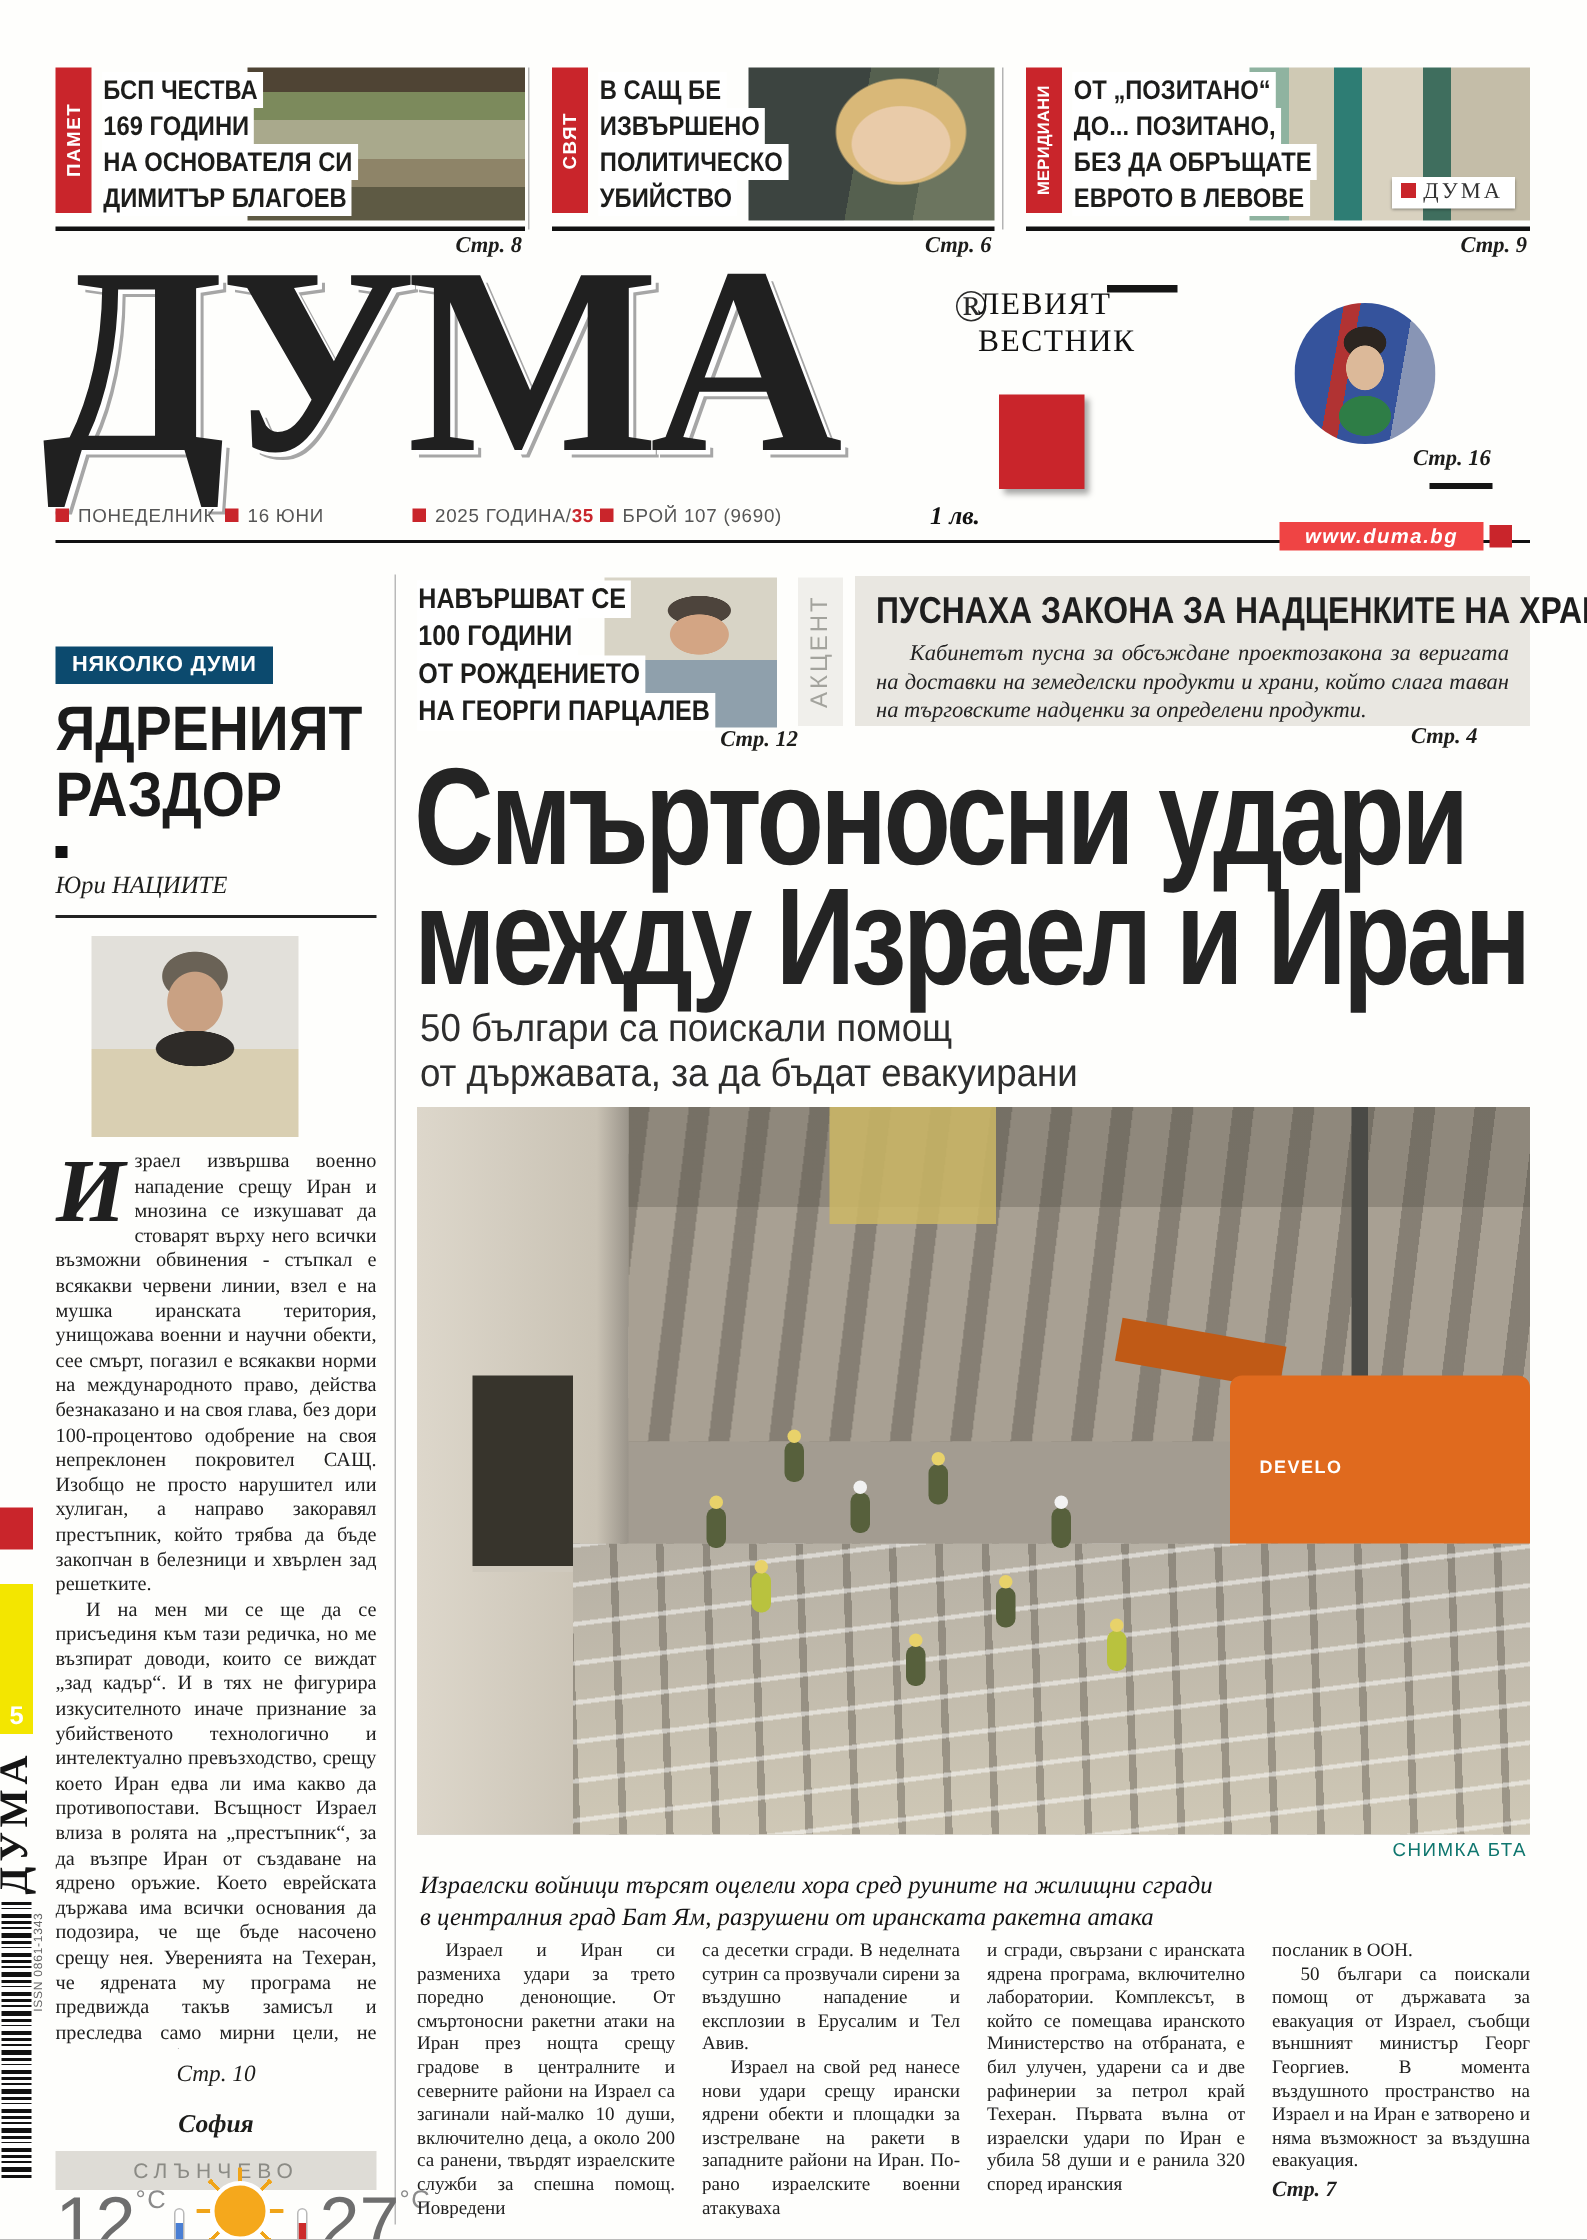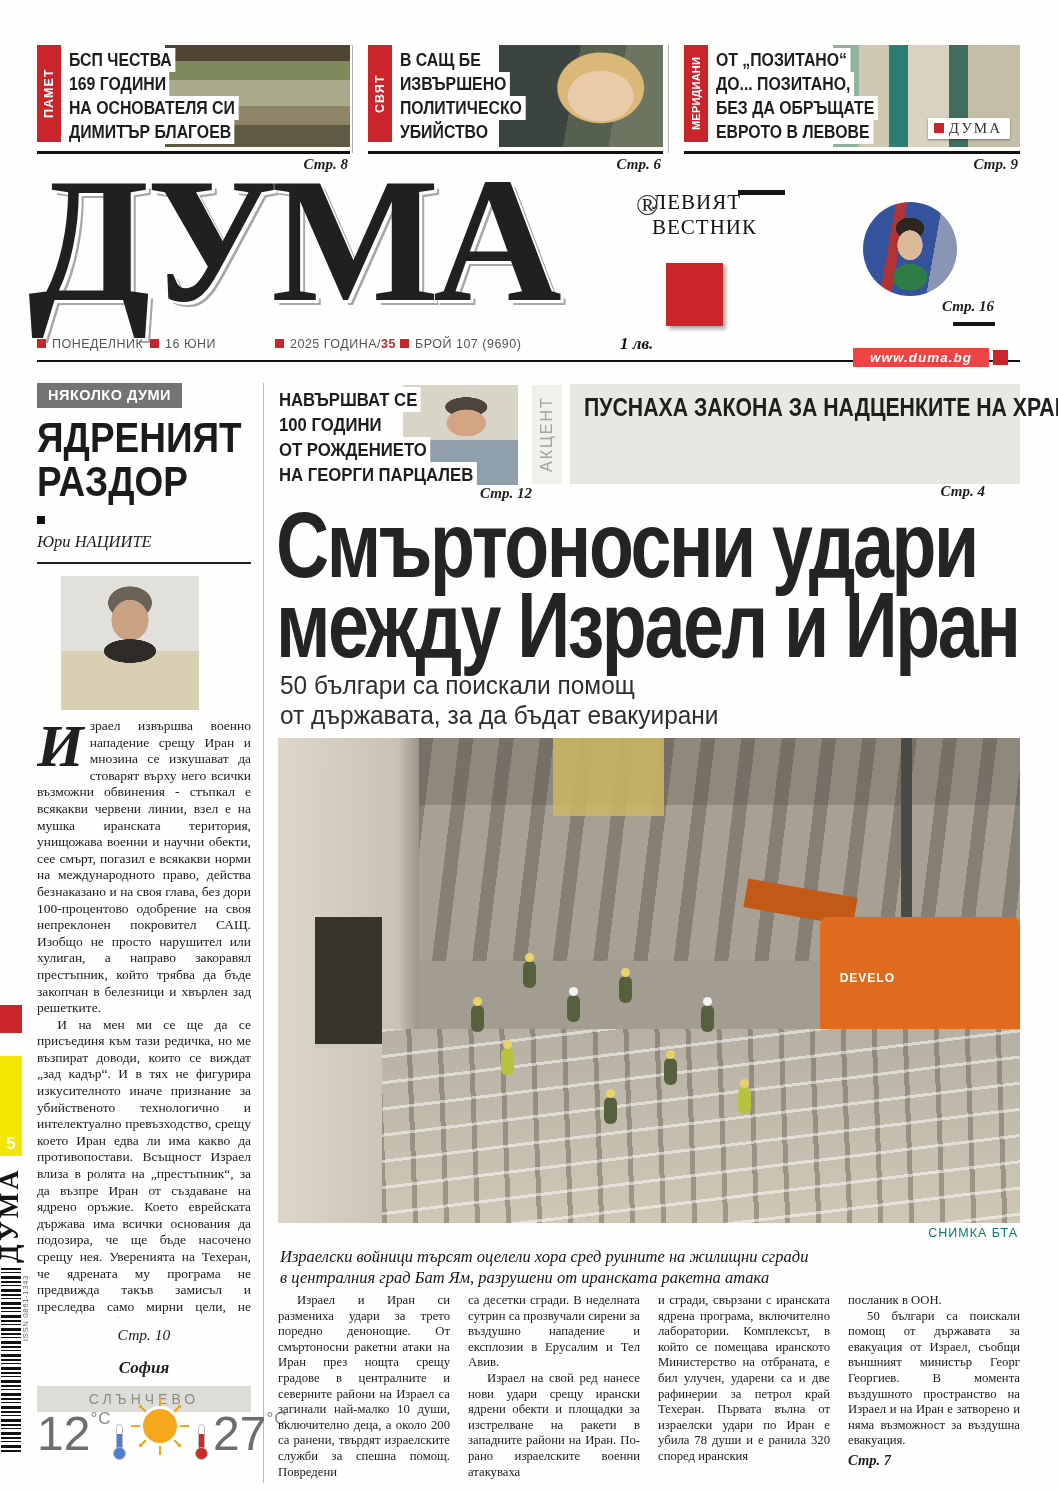--- a/index.html
+++ b/index.html
@@ -68,22 +68,22 @@
   #site-box{left:853px;top:348px;width:136px;height:19px;background:#ef4444;color:#fff;
             font-family:"Liberation Sans",sans-serif;font-weight:bold;font-style:italic;
             font-size:13.5px;line-height:19px;text-align:center;letter-spacing:1px;}
   #site-sq{left:993px;top:350px;width:15px;height:15px;background:#c9252b;}
 
   
   #vsep{left:263px;top:383px;width:1px;height:1100px;background:#b9b9b9;}
 
   
   #opinion{left:37px;top:383px;width:214px;}
-  #op-kicker{display:inline-block;background:#737373;color:#fff;font-family:"Liberation Sans",sans-serif;
-             font-weight:bold;font-size:14.5px;padding:4px 11px 5px;letter-spacing:.5px;}
+  #op-kicker{display:inline-block;background:#0c4a6e;color:#fff;font-family:"Liberation Sans",sans-serif;
+             font-weight:bold;font-size:14.5px;padding:4px 11px 5px;letter-spacing:.5px;margin-top:48px;}
   .op-title{font-family:"Liberation Sans",sans-serif;font-weight:bold;font-size:42px;line-height:44px;
             color:#1b1b1b;}
   .op-title .ln{display:block;transform:scaleX(.88);transform-origin:left;white-space:nowrap;}
   #op-bullet{width:8px;height:8px;background:#111;margin-top:12px;}
   #op-author{font-style:italic;font-size:16.5px;margin-top:8px;}
   #op-rule{height:2px;background:#222;margin-top:10px;}
   #op-photo{width:138px;height:134px;margin:12px 0 0 24px;
     background:
       radial-gradient(ellipse 30% 14% at 50% 56%,#2e2b28 0 62%,rgba(0,0,0,0) 64%),
       radial-gradient(ellipse 22% 25% at 50% 33%,#c9a183 0 60%,rgba(0,0,0,0) 62%),
@@ -320,20 +320,21 @@
       <span class="ln"><span>100 ГОДИНИ</span></span>
       <span class="ln"><span>ОТ РОЖДЕНИЕТО</span></span>
       <span class="ln"><span>НА ГЕОРГИ ПАРЦАЛЕВ</span></span>
     </div>
     <div class="tpage">Стр. 12</div>
   </div>
 
   <div class="abs" id="akcent-label">АКЦЕНТ</div>
   <div class="abs" id="akcent-box">
     <div id="akcent-hl">ПУСНАХА ЗАКОНА ЗА НАДЦЕНКИТЕ НА ХРАНИТЕ</div>
+    <div id="akcent-sum">Кабинетът пусна за обсъждане проектозакона за веригата на доставки на земеделски продукти и храни, който слага таван на търговските надценки за определени продукти.</div>
   </div>
   <div class="abs" id="akcent-page">Стр. 4</div>
 
   <div class="abs" id="lead-hl">
     <span class="ln">Смъртоносни удари</span>
     <span class="ln">между Израел и Иран</span>
   </div>
   <div class="abs" id="lead-sub">
     <span class="ln">50 българи са поискали помощ</span>
     <span class="ln">от държавата, за да бъдат евакуирани</span>
@@ -368,21 +369,21 @@
 
   <div class="abs" id="lead-cols">
     <div class="lcol">
       <p class="ind">Израел и Иран си размениха удари за трето поредно денонощие. От смъртоносни ракетни атаки на Иран през нощта срещу градове в централните и северните райони на Израел са загинали най-малко 10 души, включително деца, а около 200 са ранени, твърдят израелските служби за спешна помощ. Повредени</p>
     </div>
     <div class="lcol">
       <p>са десетки сгради. В неделната сутрин са прозвучали сирени за въздушно нападение и експлозии в Ерусалим и Тел Авив.</p>
       <p class="ind">Израел на свой ред нанесе нови удари срещу ирански ядрени обекти и площадки за изстрелване на ракети в западните райони на Иран. По-рано израелските военни атакуваха</p>
     </div>
     <div class="lcol">
-      <p>и сгради, свързани с иранската ядрена програма, включително лаборатории. Комплексът, в който се помещава иранското Министерство на отбраната, е бил улучен, ударени са и две рафинерии за петрол край Техеран. Първата вълна от израелски удари по Иран е убила 78 души и е ранила 320 според иранския</p>
+      <p>и сгради, свързани с иранската ядрена програма, включително лаборатории. Комплексът, в който се помещава иранското Министерство на отбраната, е бил улучен, ударени са и две рафинерии за петрол край Техеран. Първата вълна от израелски удари по Иран е убила 58 души и е ранила 320 според иранския</p>
     </div>
     <div class="lcol">
       <p>посланик в ООН.</p>
       <p class="ind">50 българи са поискали помощ от държавата за евакуация от Израел, съобщи външният министър Георг Георгиев. В момента въздушното пространство на Израел и на Иран е затворено и няма възможност за въздушна евакуация.</p>
       <div id="lead-page">Стр. 7</div>
     </div>
   </div>
 
 </div>
 

